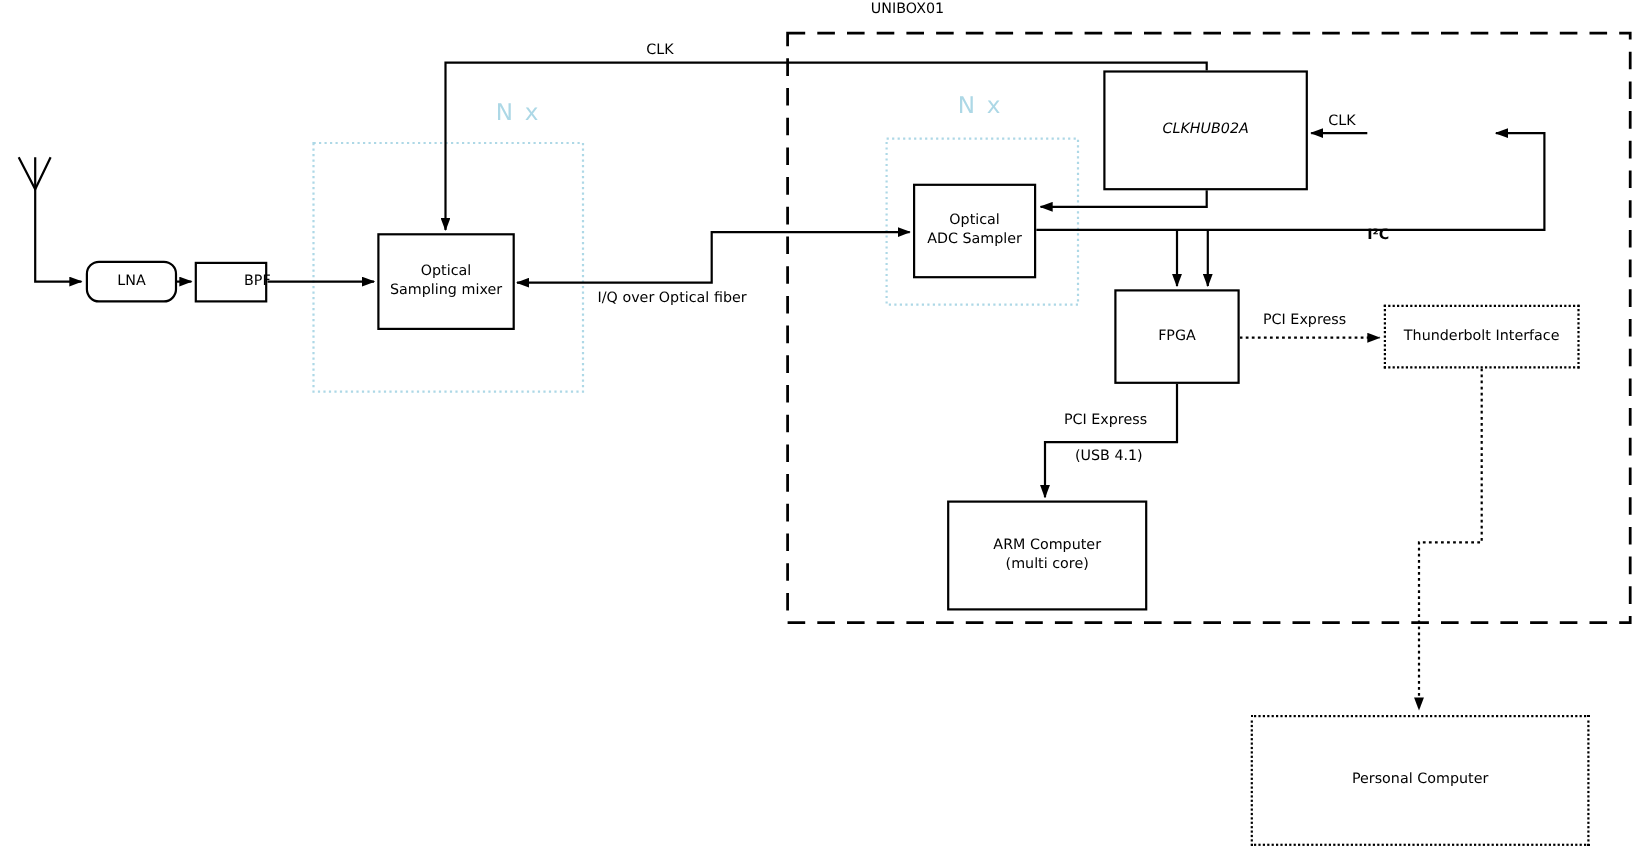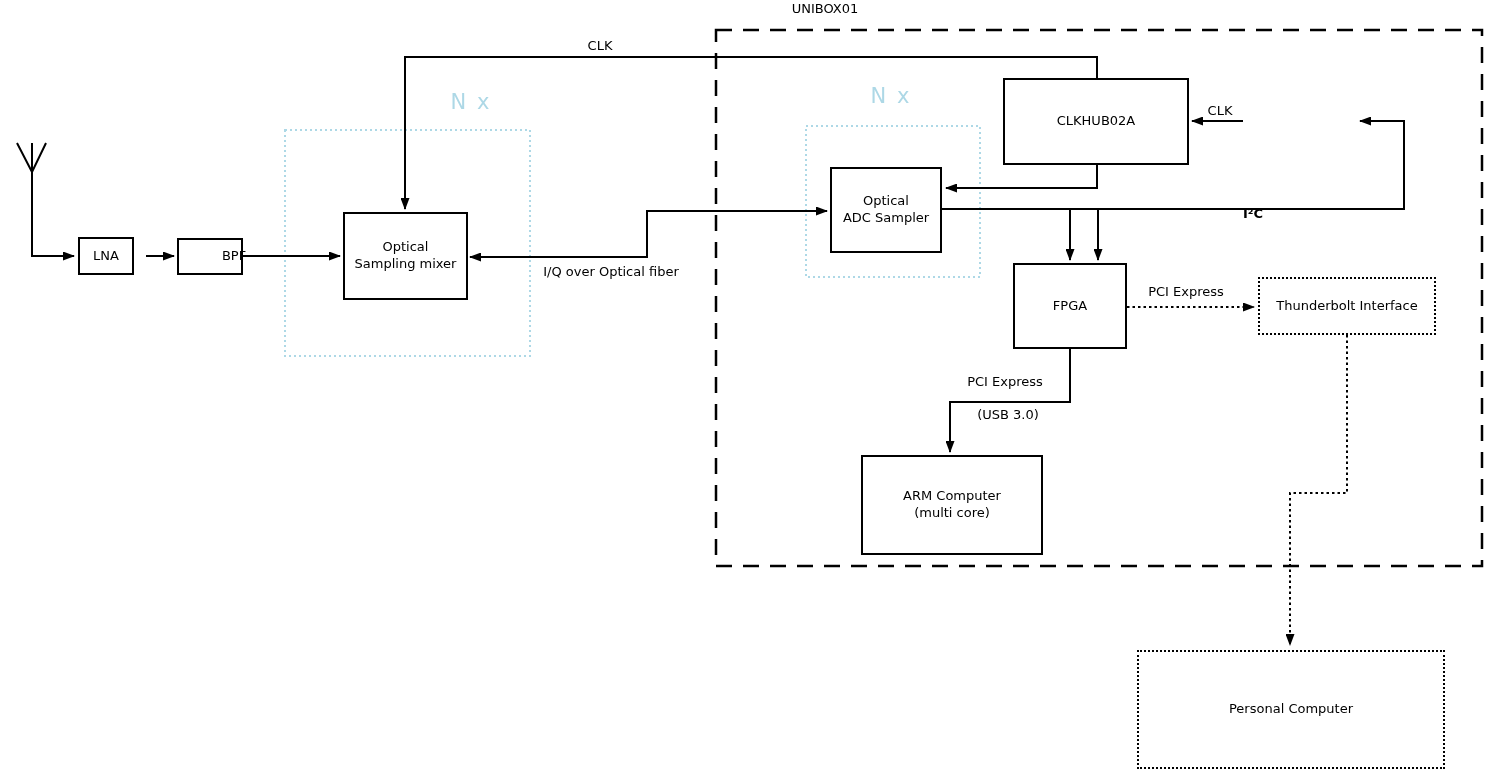--- a/index.html
+++ b/index.html
@@ -85,39 +85,39 @@
 
     <path d="M1243,121 L1192,121" fill="none" stroke="#000000" stroke-width="2" marker-end="url(#arr)"></path>
 
     <path d="M1127,307 L1254,307" fill="none" stroke="#000000" stroke-width="2" stroke-dasharray="2.5 3" marker-end="url(#arr)"></path>
 
     <path d="M1070,349 L1070,402 L950,402 L950,452" fill="none" stroke="#000000" stroke-width="2" marker-end="url(#arr)"></path>
 
     <path d="M1347,335 L1347,493 L1290,493 L1290,645" fill="none" stroke="#000000" stroke-width="2" stroke-dasharray="2.5 3" marker-end="url(#arr)"></path>
   </svg>
 
-  <div class="block" style="left:78px; top:237px; width:56px; height:38px;">
+  <div class="block" style="left:78px; top:237px; width:83px; height:38px;border-radius:12px;">
     <span>LNA</span>
   </div>
 
   <div class="block" style="left:177px; top:238px; width:66px; height:37px;padding-left:48px;">
     <span>BPF</span>
   </div>
 
   <div class="block" style="left:343px; top:212px; width:125px; height:88px;">
     <span>Optical
 Sampling mixer</span>
   </div>
 
   <div class="block" style="left:830px; top:167px; width:112px; height:86px;">
     <span>Optical
 ADC Sampler</span>
   </div>
 
-  <div class="block" style="left:1003px; top:78px; width:186px; height:87px;">
+  <div class="block" style="left:1003px; top:64px; width:186px; height:109px;font-style:italic;">
     <span>CLKHUB02A</span>
   </div>
 
 
   <div class="block dotted" style="left:1258px; top:277px; width:178px; height:58px;">
     <span>Thunderbolt Interface</span>
   </div>
 
   <div class="block" style="left:1013px; top:263px; width:114px; height:86px;">
     <span>FPGA</span>
@@ -143,15 +143,15 @@
   <div class="lbl" style="left:1220px; top:103px;">CLK</div>
 
   <div class="lbl" style="left:1253px; top:206px;font-weight:bold;">I²C</div>
 
   <div class="lbl" style="left:611px; top:264px;">I/Q over Optical fiber</div>
 
   <div class="lbl" style="left:1186px; top:284px;">PCI Express</div>
 
   <div class="lbl" style="left:1005px; top:374px;">PCI Express</div>
 
-  <div class="lbl" style="left:1008px; top:407px;">(USB 3.0)</div>
+  <div class="lbl" style="left:1008px; top:407px;">(USB 4.1)</div>
 
 </div>
 
 </body></html>

